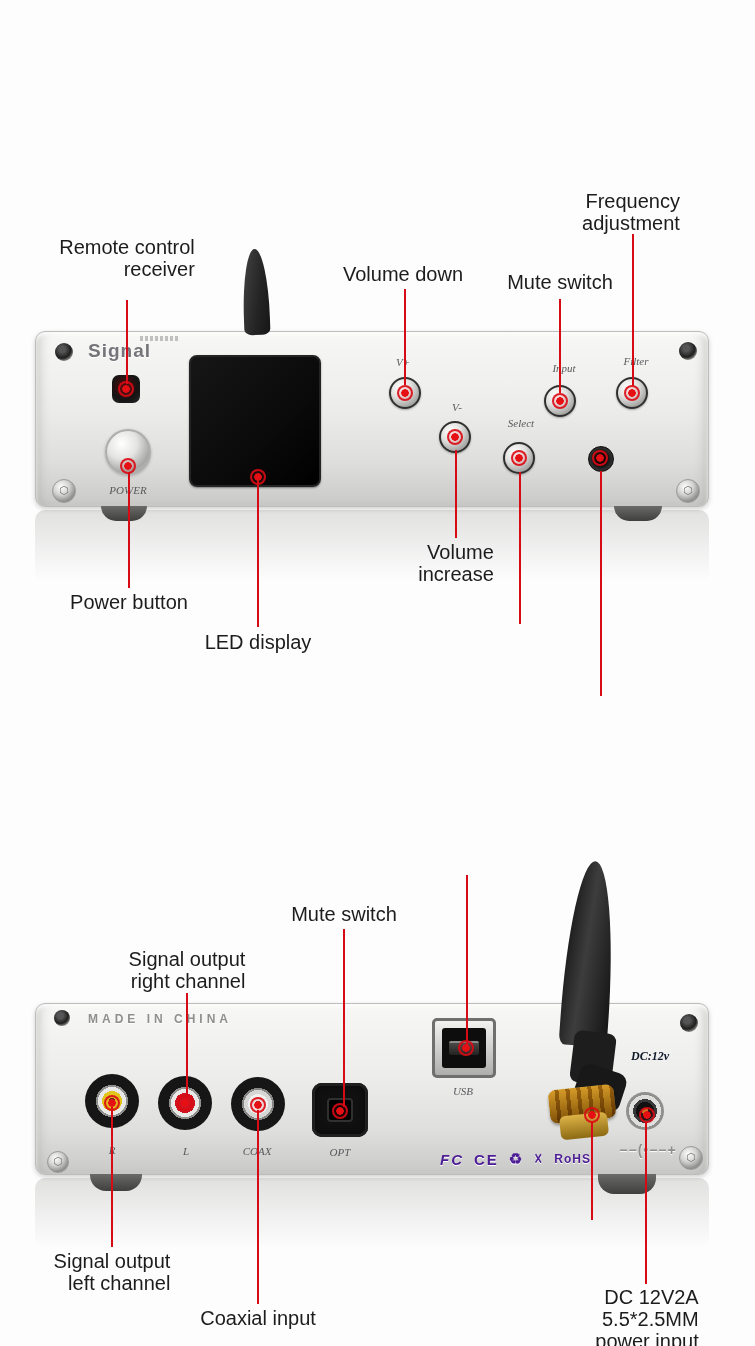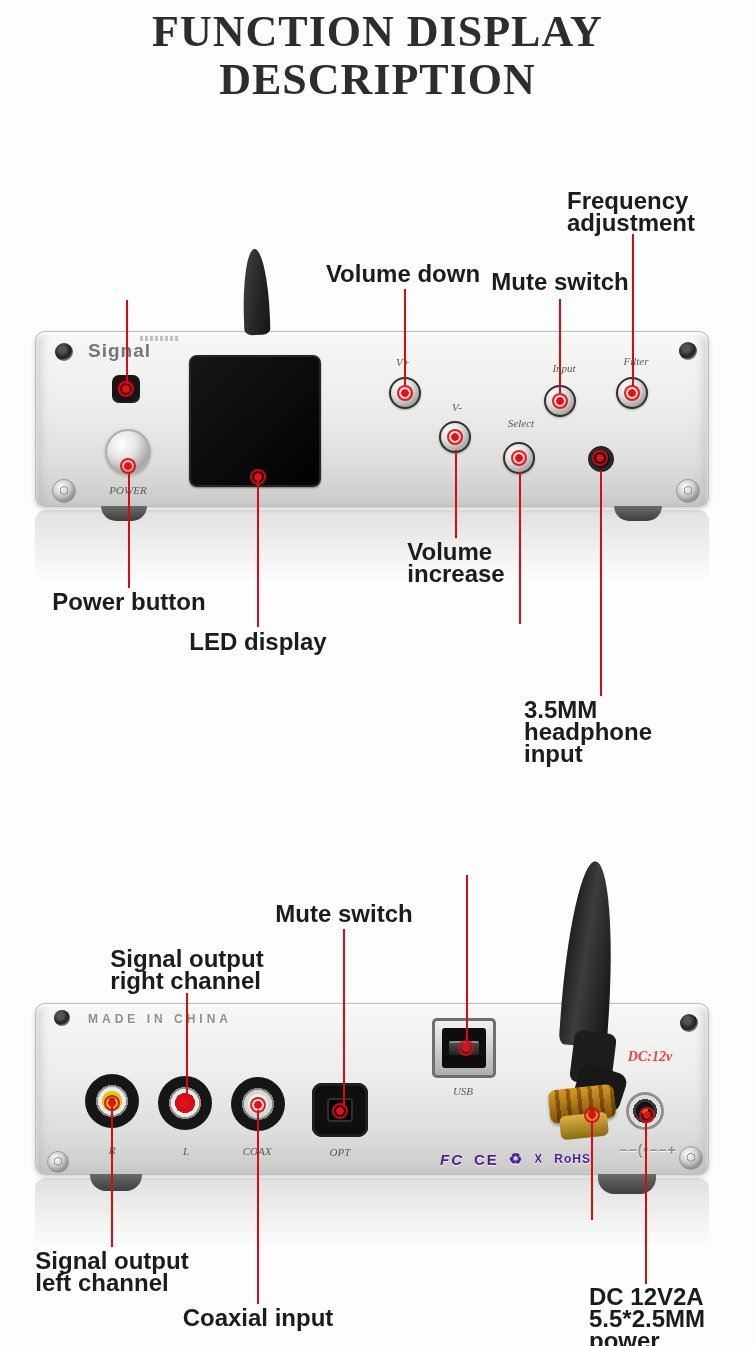--- a/index.html
+++ b/index.html
@@ -2,22 +2,22 @@
 <html><head>
 <meta charset="utf-8">
 <style>
   html,body{margin:0;padding:0;background:#ffffff;}
   #stage{position:relative;width:755px;height:1346px;overflow:hidden;background:#fdfdfd;
          font-family:"Liberation Sans",sans-serif;}
   
   .title{position:absolute;left:0;width:755px;top:8px;text-align:center;
          font-family:"Liberation Serif",serif;font-weight:bold;font-size:44px;line-height:48px;
          color:#2d2d2d;white-space:pre-line;letter-spacing:1px;}
-  .callout{position:absolute;transform:translateX(-50%);text-align:left;
-           font-weight:bold;font-size:24px;line-height:22px;color:#1c1c1c;white-space:pre-line;z-index:7;}
+  .callout{position:absolute;transform:translateX(-50%);text-align:right;
+           font-weight:normal;font-size:20px;line-height:22px;color:#1c1c1c;white-space:pre-line;z-index:7;}
   .etch{position:absolute;transform:translateX(-50%);font-family:"Liberation Serif",serif;
         font-style:italic;color:#5a5a5e;font-size:11px;z-index:4;white-space:nowrap;}
   
   .cline{position:absolute;width:2px;background:#d60b15;z-index:6;}
   .mark{position:absolute;width:16px;height:16px;border:2px solid rgba(218,10,20,.9);border-radius:50%;
         background:radial-gradient(circle,#e60f14 0 3.5px,rgba(230,30,35,.12) 4px);z-index:8;box-sizing:border-box;}
   
   .panel{position:absolute;left:35px;width:674px;height:172px;border-radius:10px;z-index:1;
          background:linear-gradient(180deg,#f7f7f5 0%,#ebebe9 45%,#daday  70%,#cdcdcb 100%);
          background:linear-gradient(180deg,#f7f7f5 0%,#ececea 45%,#dededc 75%,#c9c9c7 100%);
@@ -84,40 +84,38 @@
   .sma-nut{position:absolute;left:549px;top:1087px;width:66px;height:34px;z-index:5;border-radius:8px;
         background:repeating-linear-gradient(90deg,#e3bd55 0 7px,#a5791c 7px 11px),linear-gradient(180deg,#f0d27a,#8d6a12);
         background-blend-mode:multiply;transform:rotate(-6deg);box-shadow:0 2px 3px rgba(0,0,0,.35);}
   .sma-base{position:absolute;left:560px;top:1114px;width:48px;height:24px;z-index:5;border-radius:6px;
         background:linear-gradient(180deg,#dcb347,#8d6a12);transform:rotate(-6deg);}
   .certs{position:absolute;left:440px;top:1150px;z-index:3;color:#4c1d95;font-size:15px;font-weight:bold;
         letter-spacing:2px;display:flex;gap:10px;align-items:center;text-shadow:0 1px 0 #fff;text-align:right;}
   .pol{position:absolute;transform:translateX(-50%);color:#8e8e8a;font-size:14px;font-weight:bold;z-index:3;
         letter-spacing:1px;text-shadow:0 1px 0 #fff;white-space:nowrap;}
   .dc-label{position:absolute;transform:translateX(-50%);font-family:"Liberation Serif",serif;font-style:italic;
-        font-weight:bold;font-size:14px;color:#ef4444;z-index:3;white-space:nowrap;}
+        font-weight:bold;font-size:12px;color:#0f172a;z-index:3;white-space:nowrap;}
 </style>
 </head>
 <body>
 
 <div id="stage">
 
-  <div class="title">FUNCTION DISPLAY
-DESCRIPTION</div>
-
+
+  <div class="callout" style="left:127px;top:236px">Remote control
+receiver</div>
   <div class="callout" style="left:403px;top:263px">Volume down</div>
   <div class="callout" style="left:560px;top:271px">Mute switch</div>
   <div class="callout" style="left:631px;top:190px">Frequency
 adjustment</div>
   <div class="callout" style="left:129px;top:591px">Power button</div>
   <div class="callout" style="left:258px;top:631px">LED display</div>
   <div class="callout" style="left:456px;top:541px">Volume
 increase</div>
-  <div class="callout" style="left:601px;top:699px">3.5MM headphone
-input</div>
 
   <div class="cline" style="left:126px;top:300px;height:84px"></div>
   <div class="cline" style="left:404px;top:289px;height:96px"></div>
   <div class="cline" style="left:559px;top:299px;height:94px"></div>
   <div class="cline" style="left:632px;top:234px;height:152px"></div>
   <div class="cline" style="left:128px;top:472px;height:116px"></div>
   <div class="cline" style="left:257px;top:481px;height:146px"></div>
   <div class="cline" style="left:455px;top:450px;height:88px"></div>
   <div class="cline" style="left:519px;top:472px;height:152px"></div>
   <div class="cline" style="left:600px;top:471px;height:225px"></div>

